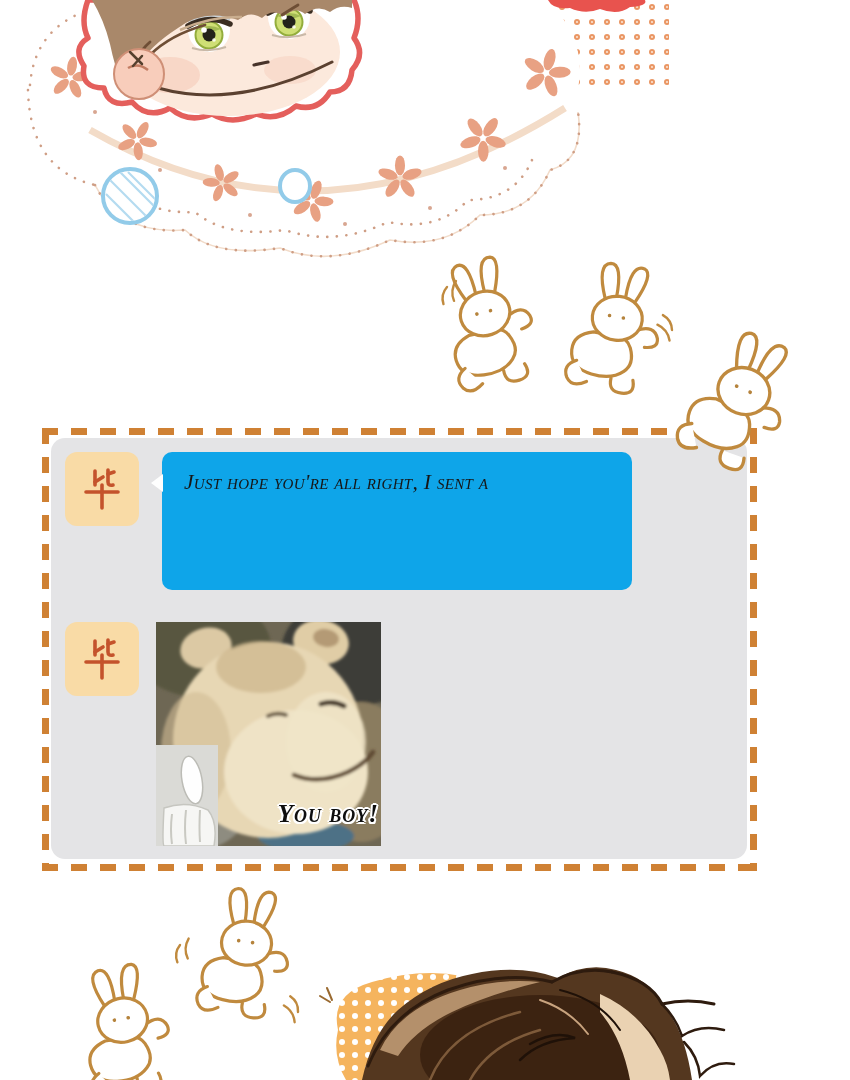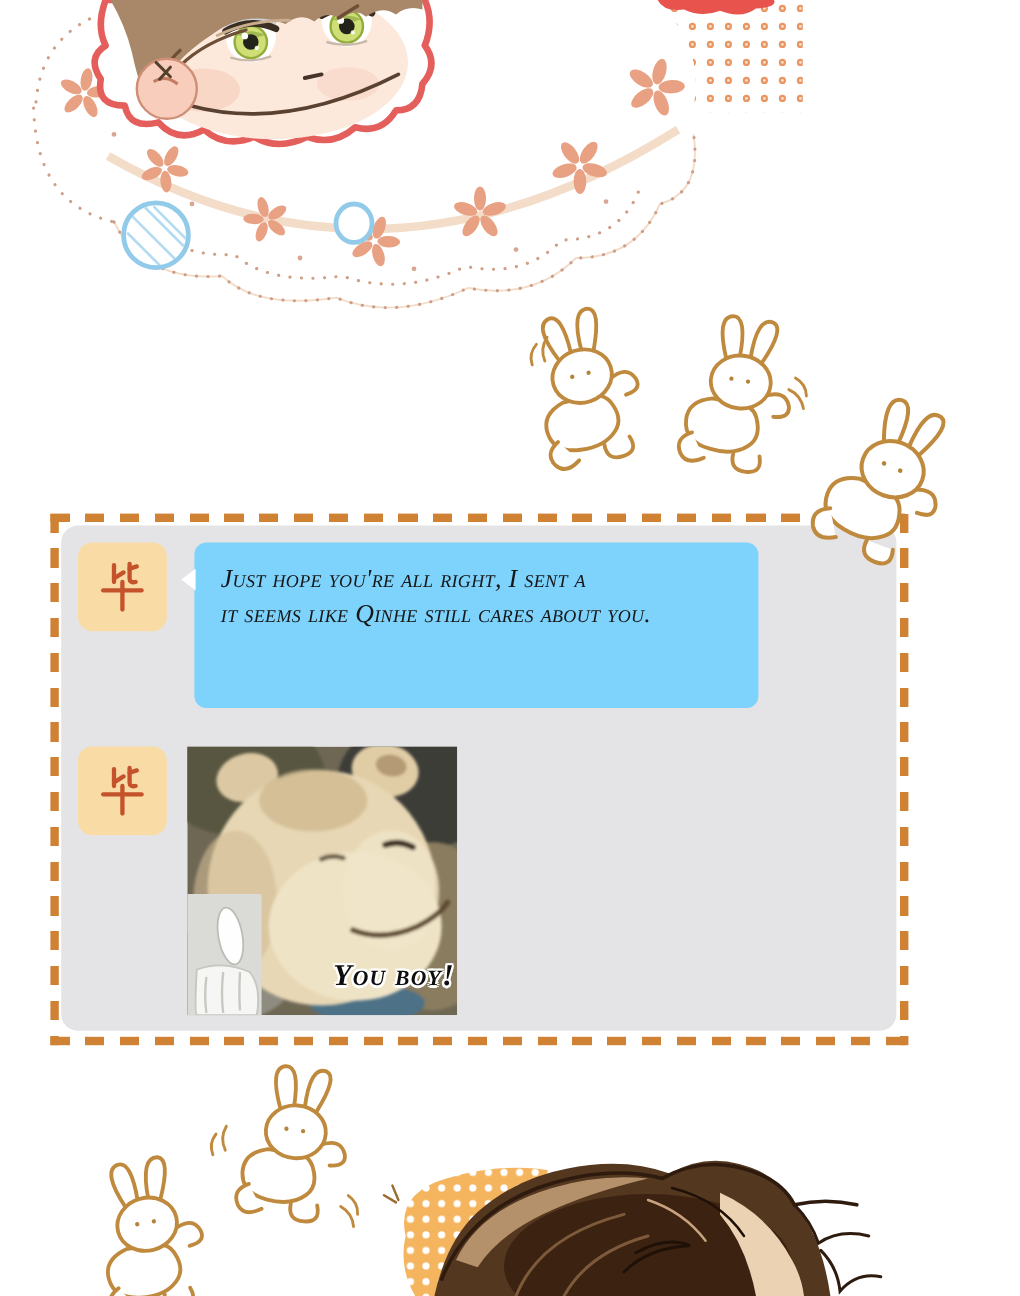--- a/index.html
+++ b/index.html
@@ -20,21 +20,21 @@
   .dash-bottom{top:864px;}
   .dash-left{left:42px;}
   .dash-right{left:750px;}
 
   .avatar{position:absolute;left:65px;width:74px;height:74px;border-radius:12px;
           background:#f9dba6;display:flex;align-items:center;justify-content:center;}
   .avatar-1{top:452px;}
   .avatar-2{top:622px;}
 
   .bubble{position:absolute;left:162px;top:452px;width:470px;height:138px;
-          background:#7dd3fc;border-radius:10px;padding:16px 0 0 22px;box-sizing:border-box;}
+          background:#0ea5e9;border-radius:10px;padding:16px 0 0 22px;box-sizing:border-box;}
   .bubble::before{content:"";position:absolute;left:-11px;top:22px;width:0;height:0;
           border-top:9px solid transparent;border-bottom:9px solid transparent;
           border-right:12px solid #fefefe;}
   .msg-line{white-space:nowrap;font-style:italic;font-variant:small-caps;
             font-size:21.5px;line-height:29px;letter-spacing:.3px;color:#161616;}
 
   .meme{position:absolute;left:156px;top:622px;width:225px;height:224px;overflow:hidden;}
   .meme-caption{position:absolute;left:35px;right:2px;top:178px;text-align:right;
       font-weight:bold;font-style:italic;font-variant:small-caps;
       font-size:25px;color:#0e0e0e;letter-spacing:1px;
@@ -183,21 +183,20 @@
           <path d="M 17,17 L 25,12"></path>
           <path d="M 30,5 L 30,17 Q 30,21 35,20"></path>
           <path d="M 30,9 L 36,7"></path>
           <path d="M 8,27 L 40,27"></path>
           <path d="M 24,20 L 24,43"></path>
         </g>
       </svg>
     </div>
     <div class="bubble">
       <div class="msg-line">Just hope you're all right, I sent a</div>
-      <div class="msg-line">it seems like Qinhe still cares about you.</div>
     </div>
 
     <div class="avatar avatar-2" aria-label="毕">
       <svg width="48" height="48" viewBox="0 0 48 48">
         <g stroke="#c4532c" stroke-width="3.6" stroke-linecap="round" fill="none">
           <path d="M 17,6 L 17,20"></path>
           <path d="M 17,17 L 25,12"></path>
           <path d="M 30,5 L 30,17 Q 30,21 35,20"></path>
           <path d="M 30,9 L 36,7"></path>
           <path d="M 8,27 L 40,27"></path>

